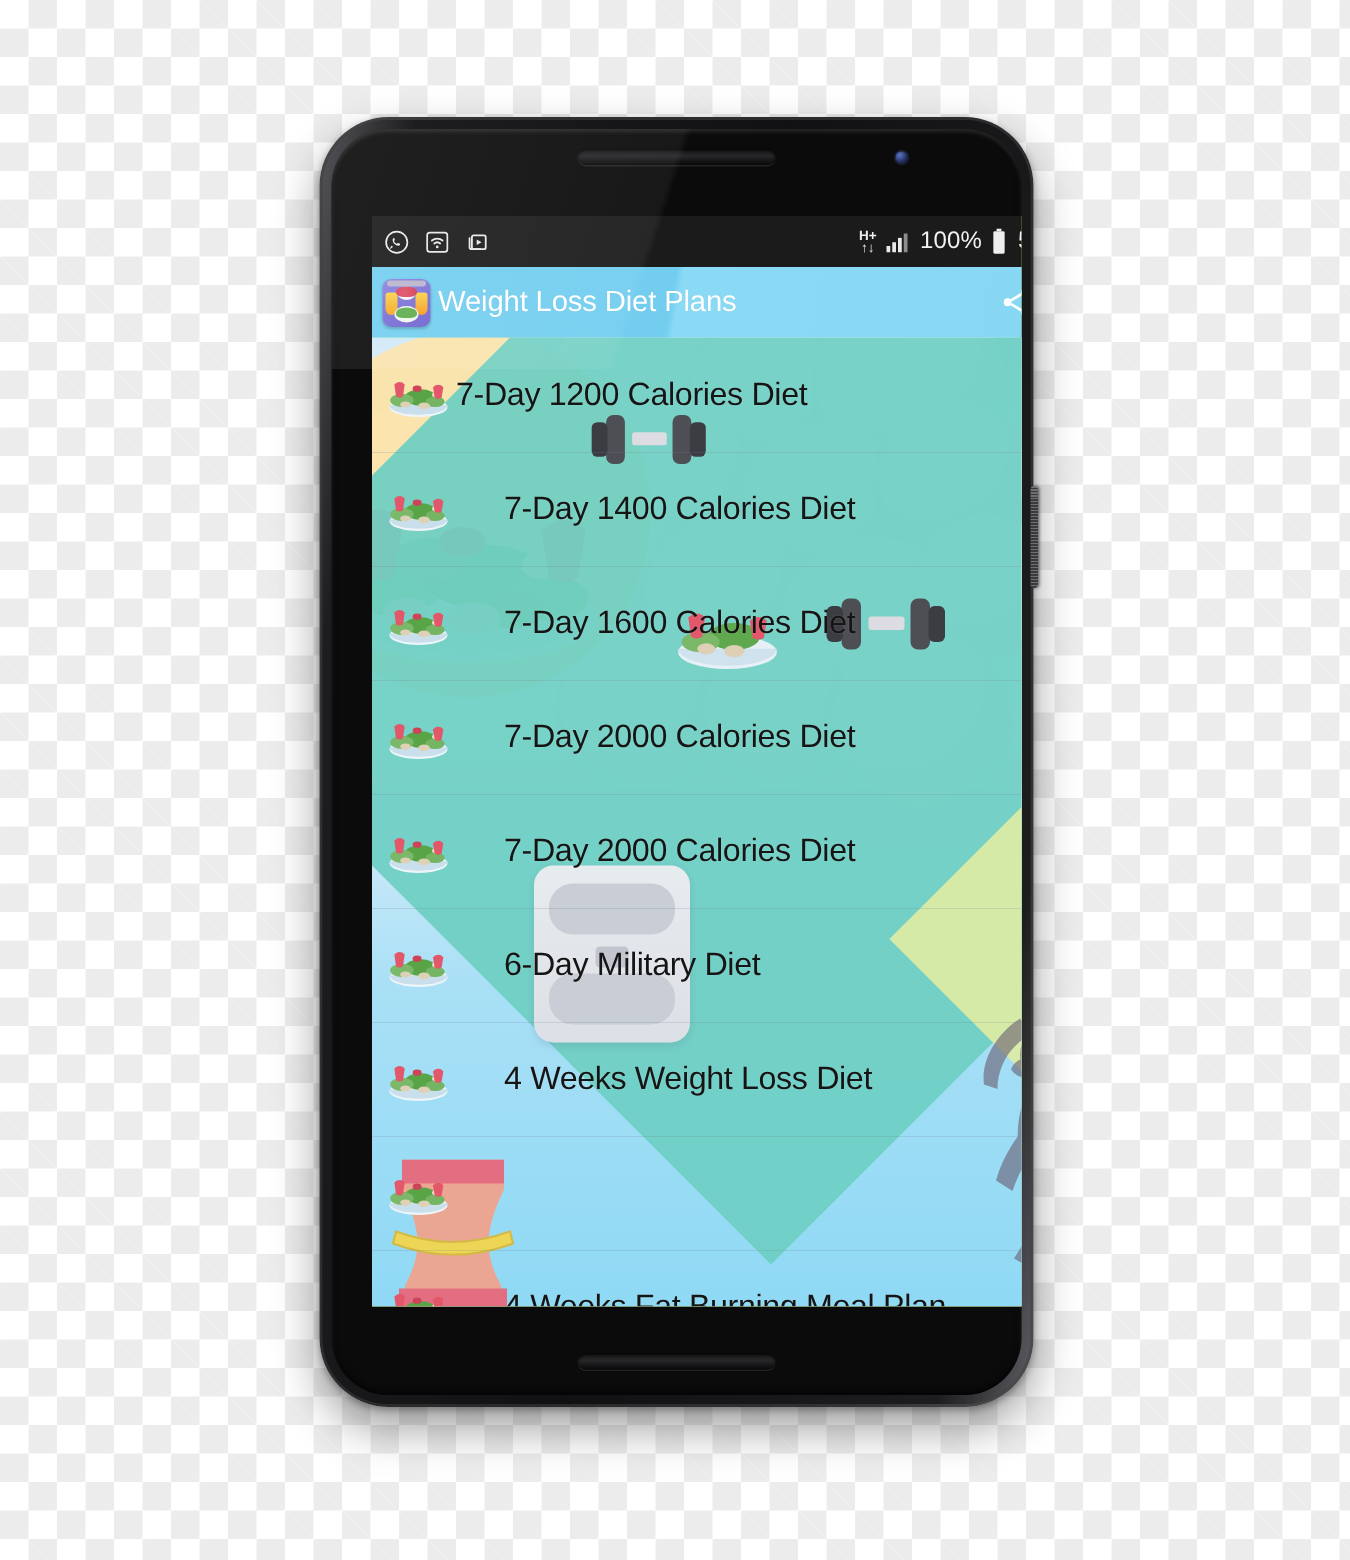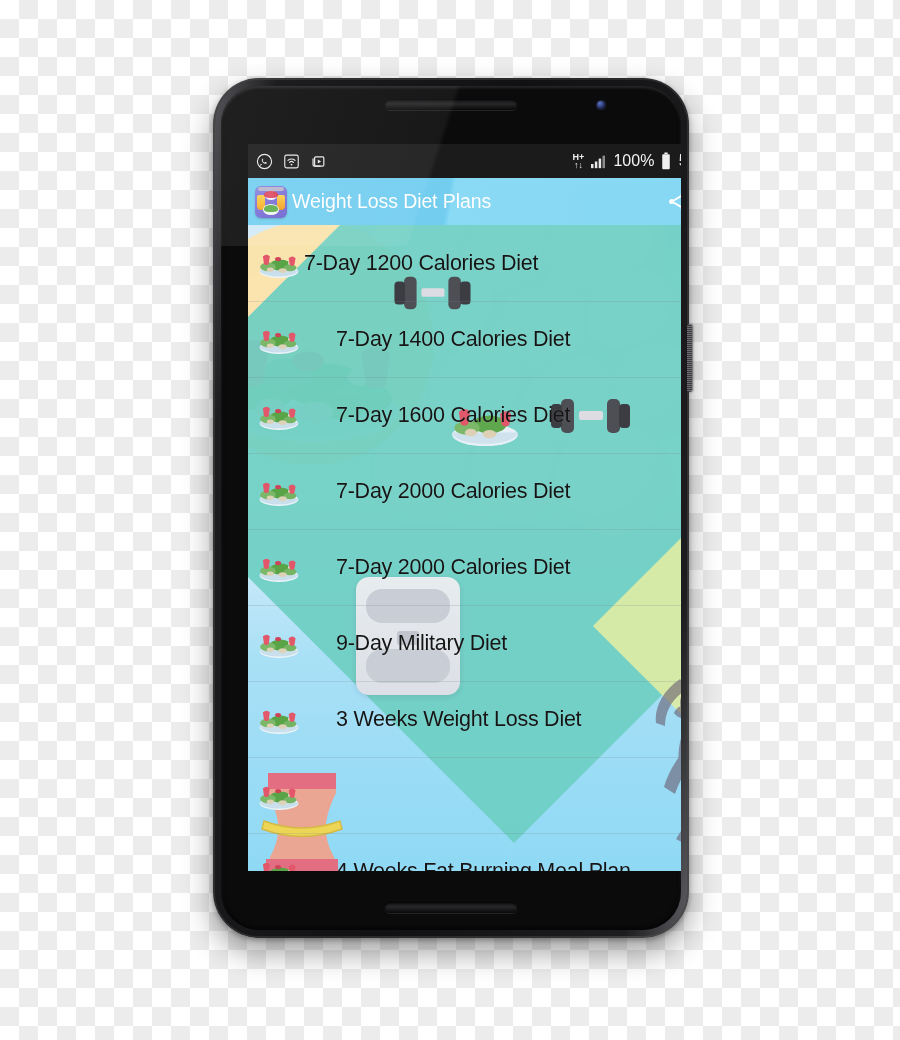--- a/index.html
+++ b/index.html
@@ -527,40 +527,40 @@
                   <ellipse cx="52" cy="92" rx="34" ry="19" fill="#7cb86a"></ellipse>
                   <ellipse cx="148" cy="96" rx="28" ry="15" fill="#74b462"></ellipse>
                   <ellipse cx="62" cy="104" rx="15" ry="9" fill="#ded2b6"></ellipse>
                   <ellipse cx="116" cy="108" rx="17" ry="10" fill="#ded2b6"></ellipse>
                   <ellipse cx="152" cy="76" rx="13" ry="8" fill="#e4d9bf"></ellipse>
                   <path d="M30 46 q16-14 30 0 l-5 34 q-10 7-20 0z" fill="#e2576a"></path>
                   <path d="M142 54 q16-14 30 0 l-5 30 q-10 7-20 0z" fill="#e2576a"></path>
                   <ellipse cx="96" cy="58" rx="13" ry="9" fill="#cf4358"></ellipse>
                 </svg>
               </div>
-              <div class="row-label">9-Day Military Diet</div>
-            </div>
-
-            <div class="row">
-              <div class="row-icon">
-                <svg viewBox="0 0 200 150" width="46" height="40">
-                  <ellipse cx="100" cy="112" rx="84" ry="28" fill="#eef5f9"></ellipse>
-                  <path d="M16 106a84 28 0 0 0 168 0z" fill="#cadfec"></path>
-                  <ellipse cx="106" cy="84" rx="46" ry="24" fill="#58a446"></ellipse>
-                  <ellipse cx="52" cy="92" rx="34" ry="19" fill="#7cb86a"></ellipse>
-                  <ellipse cx="148" cy="96" rx="28" ry="15" fill="#74b462"></ellipse>
-                  <ellipse cx="62" cy="104" rx="15" ry="9" fill="#ded2b6"></ellipse>
-                  <ellipse cx="116" cy="108" rx="17" ry="10" fill="#ded2b6"></ellipse>
-                  <ellipse cx="152" cy="76" rx="13" ry="8" fill="#e4d9bf"></ellipse>
-                  <path d="M30 46 q16-14 30 0 l-5 34 q-10 7-20 0z" fill="#e2576a"></path>
-                  <path d="M142 54 q16-14 30 0 l-5 30 q-10 7-20 0z" fill="#e2576a"></path>
-                  <ellipse cx="96" cy="58" rx="13" ry="9" fill="#cf4358"></ellipse>
-                </svg>
-              </div>
-              <div class="row-label">3 Weeks Weight Loss Diet</div>
+              <div class="row-label">6-Day Military Diet</div>
+            </div>
+
+            <div class="row">
+              <div class="row-icon">
+                <svg viewBox="0 0 200 150" width="46" height="40">
+                  <ellipse cx="100" cy="112" rx="84" ry="28" fill="#eef5f9"></ellipse>
+                  <path d="M16 106a84 28 0 0 0 168 0z" fill="#cadfec"></path>
+                  <ellipse cx="106" cy="84" rx="46" ry="24" fill="#58a446"></ellipse>
+                  <ellipse cx="52" cy="92" rx="34" ry="19" fill="#7cb86a"></ellipse>
+                  <ellipse cx="148" cy="96" rx="28" ry="15" fill="#74b462"></ellipse>
+                  <ellipse cx="62" cy="104" rx="15" ry="9" fill="#ded2b6"></ellipse>
+                  <ellipse cx="116" cy="108" rx="17" ry="10" fill="#ded2b6"></ellipse>
+                  <ellipse cx="152" cy="76" rx="13" ry="8" fill="#e4d9bf"></ellipse>
+                  <path d="M30 46 q16-14 30 0 l-5 34 q-10 7-20 0z" fill="#e2576a"></path>
+                  <path d="M142 54 q16-14 30 0 l-5 30 q-10 7-20 0z" fill="#e2576a"></path>
+                  <ellipse cx="96" cy="58" rx="13" ry="9" fill="#cf4358"></ellipse>
+                </svg>
+              </div>
+              <div class="row-label">4 Weeks Weight Loss Diet</div>
             </div>
 
             <div class="row">
               <div class="row-icon">
                 <svg viewBox="0 0 200 150" width="46" height="40">
                   <ellipse cx="100" cy="112" rx="84" ry="28" fill="#eef5f9"></ellipse>
                   <path d="M16 106a84 28 0 0 0 168 0z" fill="#cadfec"></path>
                   <ellipse cx="106" cy="84" rx="46" ry="24" fill="#58a446"></ellipse>
                   <ellipse cx="52" cy="92" rx="34" ry="19" fill="#7cb86a"></ellipse>
                   <ellipse cx="148" cy="96" rx="28" ry="15" fill="#74b462"></ellipse>

